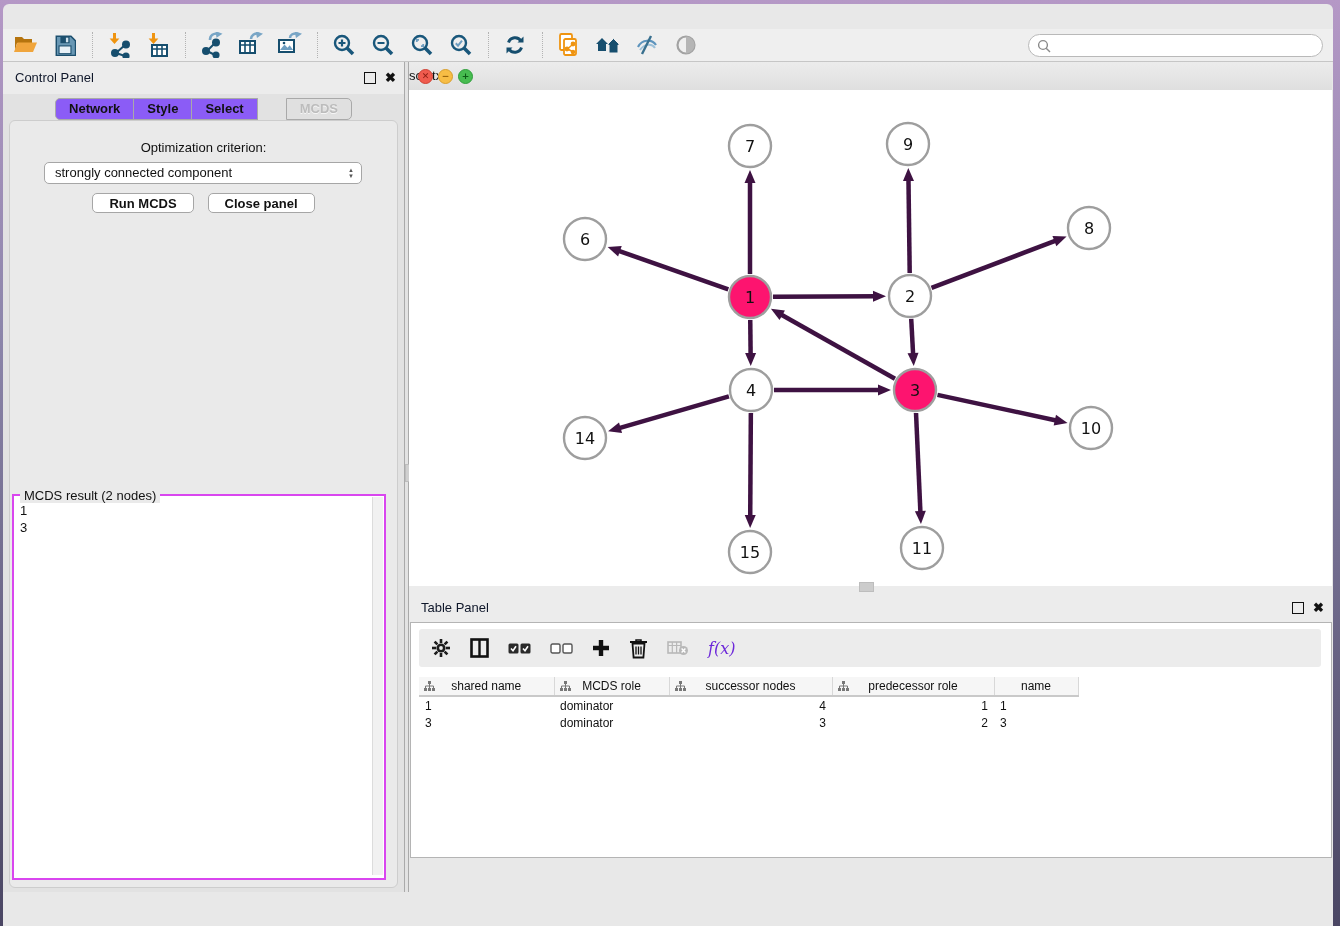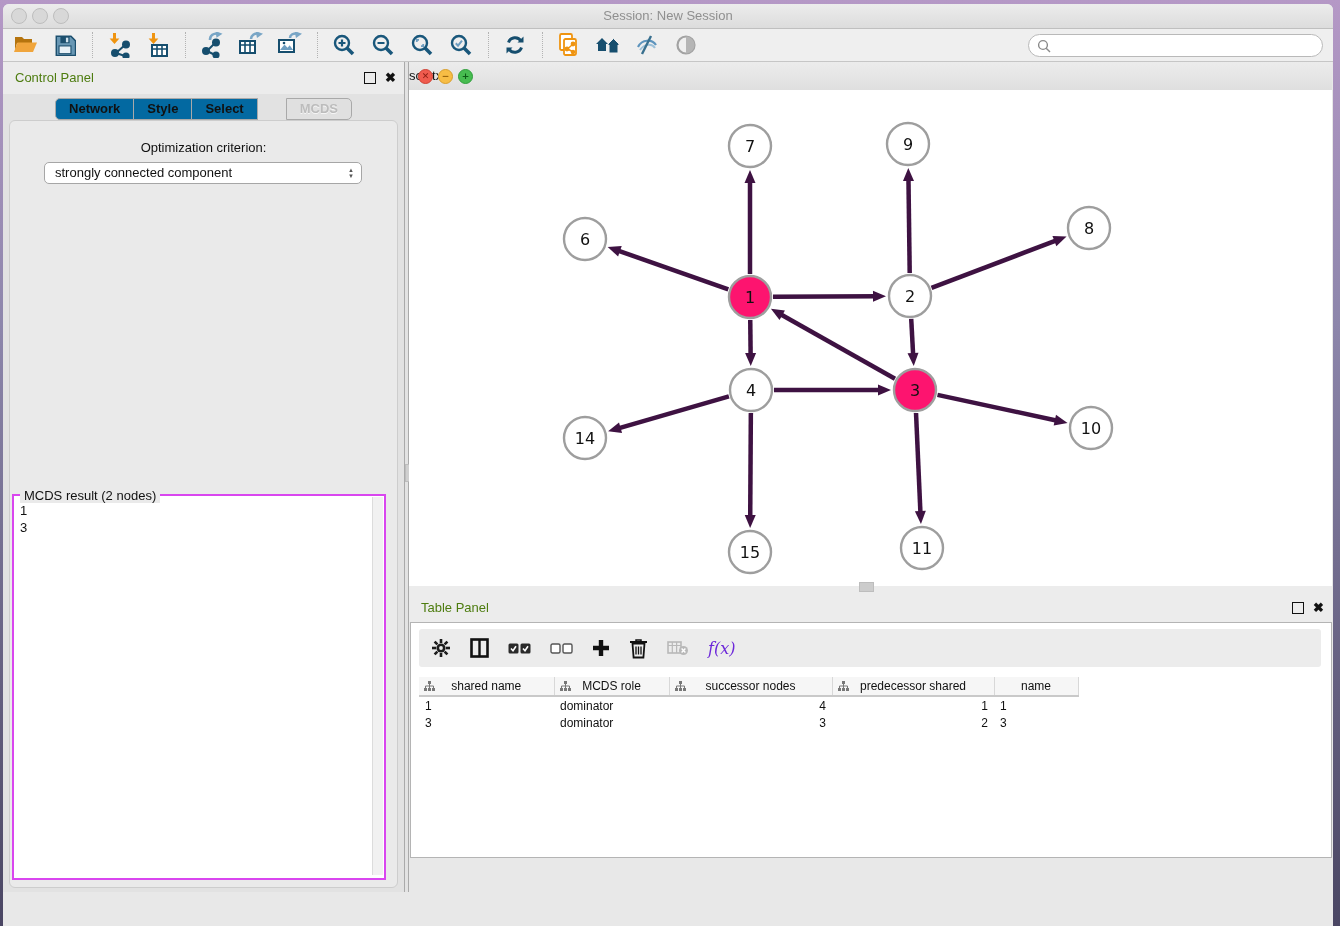--- a/index.html
+++ b/index.html
@@ -15,26 +15,26 @@
 
   
   #toolbar{left:0;top:25px;width:1330px;height:33px;background:#efefef;border-bottom:1px solid #c6c6c6;display:flex;align-items:center;padding-left:8px;box-sizing:border-box;}
   .tb-btn{width:30px;height:28px;display:flex;align-items:center;justify-content:center;flex:0 0 auto;margin-right:9px;}
   .tb-sep{width:1px;height:26px;border-left:1px dotted #b3b3b3;margin:0 10px 0 3px;flex:0 0 auto;}
   #search-box{position:absolute;right:10px;top:5px;width:285px;height:21px;background:#fff;border:1px solid #b9b9b9;border-radius:12px;display:flex;align-items:center;padding-left:8px;}
 
   
   #control-panel{left:0;top:58px;width:401px;height:830px;background:#e2e2e2;}
   #cp-header{left:0;top:0;width:401px;height:32px;background:#ececec;}
-  .panel-title{font-size:13px;color:#4d7c0f;line-height:32px;padding-left:12px;}
+  .panel-title{font-size:13px;color:#0f172a;line-height:32px;padding-left:12px;}
   .panel-btns{position:absolute;right:8px;top:0;height:32px;display:flex;align-items:center;gap:9px;}
   .float-icon{width:10px;height:10px;border:1.6px solid #111;display:inline-block;}
   .close-icon{font-size:13px;font-weight:bold;color:#111;line-height:10px;}
   .tabstrip{display:flex;justify-content:center;}
-  .tab{height:20px;line-height:20px;padding:0 13px;background:#0369a1;border:1px solid #a9a9a9;font-size:13px;font-weight:600;color:#111;margin-left:-1px;}
+  .tab{height:20px;line-height:20px;padding:0 13px;background:#8b5cf6;border:1px solid #a9a9a9;font-size:13px;font-weight:600;color:#111;margin-left:-1px;}
   .tab.first{border-radius:5px 0 0 5px;margin-left:0;}
   .tab.last{border-radius:0 5px 5px 0;margin-left:28px;}
   .tab.sel{background:#e0e0e0;color:#bcbcbc;text-shadow:0 1px 0 #f5f5f5;}
   #cp-tabs{left:0;top:36px;width:401px;}
   #cp-inner{left:6px;top:58px;width:387px;height:766px;background:#eaeaea;border:1px solid #cdcdcd;border-radius:6px;}
   #opt-label{left:0;top:78px;width:401px;text-align:center;font-size:13px;color:#111;}
   #opt-select{left:41px;top:100px;width:306px;height:20px;background:#fff;border:1px solid #a6a6a6;border-radius:5px;font-size:13px;color:#111;line-height:20px;padding-left:10px;}
   #opt-stepper{position:absolute;right:7px;top:1px;height:18px;display:flex;flex-direction:column;justify-content:center;color:#555;font-size:6px;line-height:6px;}
   .push-btn{height:20px;background:#fff;border:1px solid #a6a6a6;border-radius:5px;font-size:13px;font-weight:600;color:#111;line-height:20px;padding:0 16px;}
   #cp-buttons{left:0;top:131px;width:401px;display:flex;justify-content:center;gap:14px;}
@@ -76,26 +76,20 @@
   #list-btn{position:absolute;left:9px;top:6px;width:29px;height:23px;background:#fdfdfd;border:1px solid #adadad;border-radius:2px;display:flex;align-items:center;justify-content:center;}
   #memory-btn{position:absolute;right:9px;top:5px;height:22px;background:#fdfdfd;border:1px solid #adadad;border-radius:4px;display:flex;align-items:center;gap:6px;padding:0 9px;font-size:12px;color:#111;}
   #memory-dot{width:11px;height:11px;border-radius:50%;background:#1e9e3e;}
 </style>
 </head>
 <body>
 
 <div class="desktop">
 <div class="app">
 
-  <div class="abs" id="titlebar">
-    <span class="tl-dot" style="left:8px"></span>
-    <span class="tl-dot" style="left:29px"></span>
-    <span class="tl-dot" style="left:50px"></span>
-    <div id="win-title">Session: New Session</div>
-  </div>
 
   <div class="abs" id="toolbar">
     <span class="tb-btn">
       <svg width="24" height="22" viewBox="0 0 24 22">
             <path d="M1 17V3h7l2 2h8v4H3z" fill="#b5740e"></path>
             <path d="M3.5 8.5h19.5l-4 9.5H0z" fill="#f0a53c"></path>
           </svg>
     </span>
     <span class="tb-btn">
       <svg width="22" height="22" viewBox="0 0 24 24">
@@ -250,20 +244,24 @@
           <div class="tab last sel">MCDS</div>
         </div>
     <div class="abs" id="cp-inner"></div>
     <div class="abs" id="opt-label">Optimization criterion:</div>
     <div class="abs" id="opt-select">
       <span>strongly connected component</span>
       <span id="opt-stepper">
             <span>▲</span>
             <span>▼</span>
           </span>
+    </div>
+    <div class="abs" id="cp-buttons">
+      <button class="push-btn">Run MCDS</button>
+      <button class="push-btn">Close panel</button>
     </div>
     <div class="abs" id="result-box">
       <span id="result-legend">MCDS result (2 nodes)</span>
       <div id="result-lines">1
 3</div>
       <div id="result-scroll"></div>
     </div>
   </div>
 
   <div class="abs" id="v-splitter">
@@ -476,21 +474,21 @@
                 <th>
                   <svg class="hicon" width="11" height="11" viewBox="0 0 11 11">
                     <g fill="#777">
                       <rect x="4" y="0" width="3" height="3"></rect>
                       <rect x="0" y="7" width="3" height="3"></rect>
                       <rect x="4" y="7" width="3" height="3"></rect>
                       <rect x="8" y="7" width="3" height="3"></rect>
                     </g>
                     <path d="M5.5 3v2M1.5 7V5h8v2M5.5 5v2" stroke="#777" fill="none"></path>
                   </svg>
-                  <span class="hwrap">predecessor shared</span>
+                  <span class="hwrap">predecessor role</span>
                 </th>
                 <th>
                   <span class="hwrap">name</span>
                 </th>
               </tr>
             </thead>
         <tbody id="tp-tbody">
               <tr>
                 <td style="text-align: left;">1</td>
                 <td style="text-align: left;">dominator</td>

